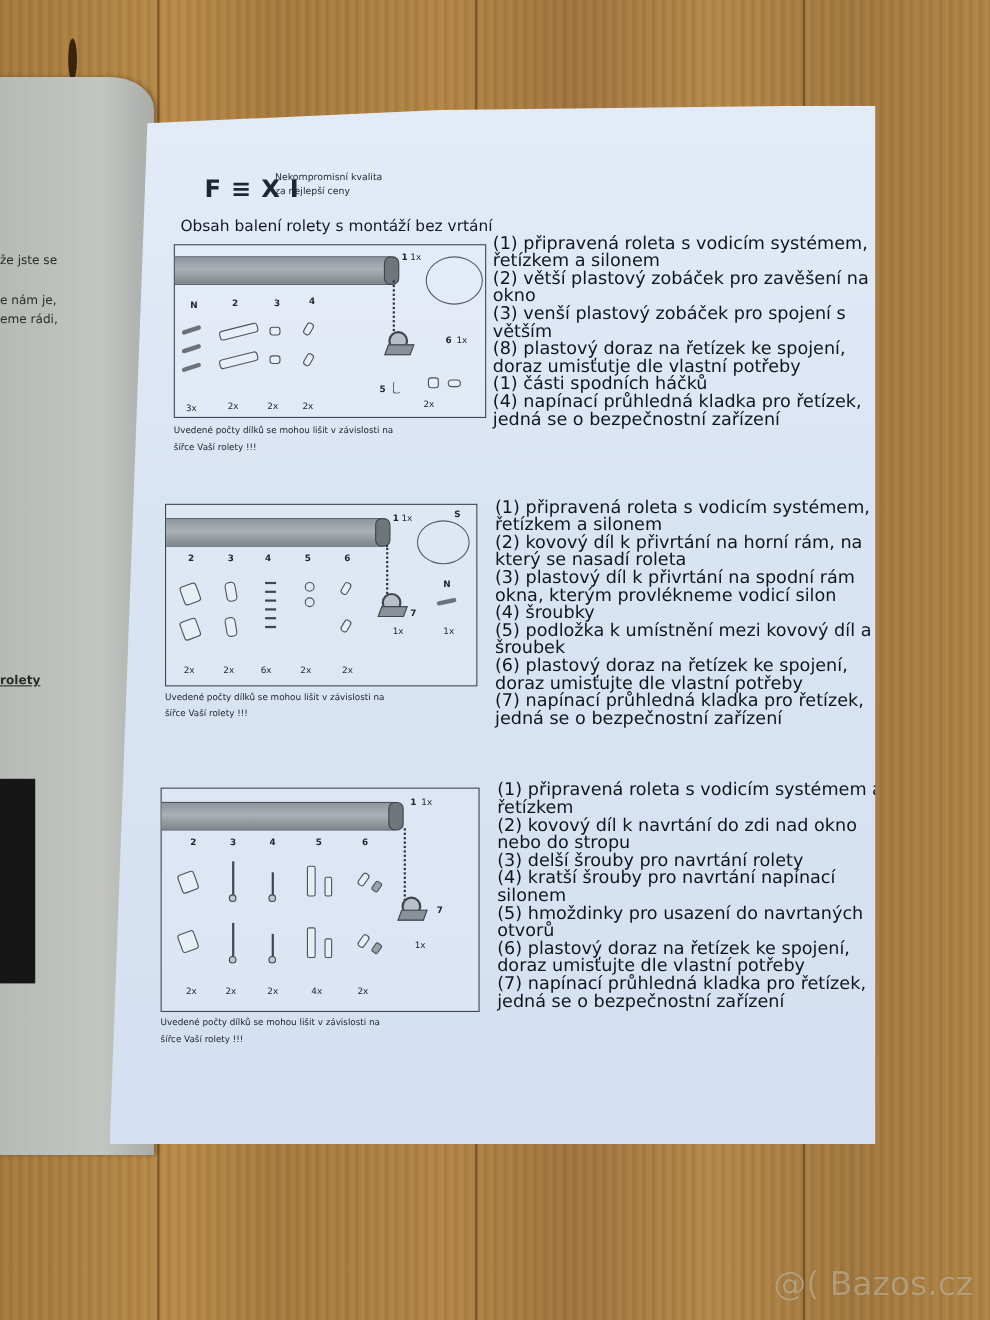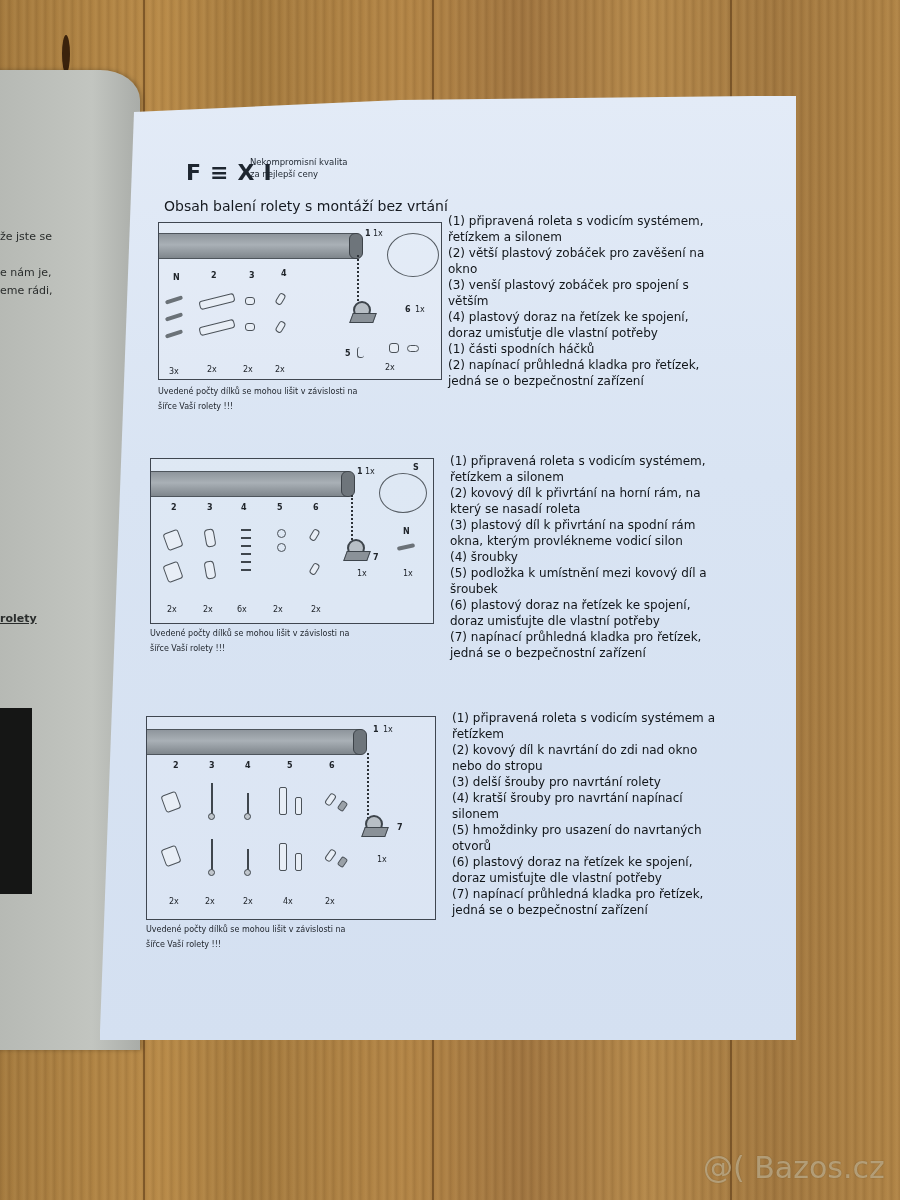--- a/index.html
+++ b/index.html
@@ -47,21 +47,21 @@
   .part { position:absolute; background:#6b7278; border-radius:2px; }
   .part-outline { position:absolute; border:1.3px solid #4b5259; border-radius:3px; background:#e8eef6; }
   .cord { position:absolute; border:1.3px solid #555c63; border-radius:50%; }
   .chain { position:absolute; border-left:2px dotted #2c3137; }
   .pulley { position:absolute; width:14px; height:14px; border:2px solid #3e454c; border-radius:50%; background:#b8bfc6; }
   .pulley-base { position:absolute; width:22px; height:8px; background:#8a9198; border:1px solid #3e454c; transform:skewX(-20deg); }
   .screw { position:absolute; width:2px; background:#3f464d; }
   .screw-head { position:absolute; width:5px; height:5px; border-radius:50%; border:1px solid #3f464d; background:#c0c6cd; }
   .washer { position:absolute; width:7px; height:7px; border-radius:50%; border:1.3px solid #4b5259; }
   .note { position:absolute; font-size:8px; line-height:15px; color:#1c2128; white-space:nowrap; }
-  .desc { position:absolute; font-size:12px; line-height:16px; color:#111519; white-space:nowrap; }
+  .desc { position:absolute; font-size:16px; line-height:16px; color:#111519; white-space:nowrap; }
   .desc div { margin:0; }
   .footer { position:absolute; top:872px; left:196px; font-size:7.5px; color:#2b3340; display:flex; align-items:center; }
   .footer span { padding:0 10px; }
   .footer .sep { width:1px; height:18px; background:#7a8494; padding:0; }
   .watermark { position:absolute; left:703px; top:1150px; font-size:30px; color:rgba(230,215,180,0.55); font-family:"DejaVu Sans", sans-serif; letter-spacing:0px; text-shadow:0 0 1px rgba(80,60,30,0.6); }
 </style>
 </head>
 <body>
 
 <div class="plank-line" style="left:143px;"></div>
@@ -127,24 +127,24 @@
     <div>Uvedené počty dílků se mohou lišit v závislosti na</div>
     <div>šířce Vaší rolety !!!</div>
   </div>
   <div class="desc" style="left:348px; top:117px;">
     <div>(1) připravená roleta s vodicím systémem,</div>
     <div>řetízkem a silonem</div>
     <div>(2) větší plastový zobáček pro zavěšení na</div>
     <div>okno</div>
     <div>(3) venší plastový zobáček pro spojení s</div>
     <div>větším</div>
-    <div>(4) plastový doraz na řetízek ke spojení,</div>
+    <div>(8) plastový doraz na řetízek ke spojení,</div>
     <div>doraz umisťutje dle vlastní potřeby</div>
     <div>(1) části spodních háčků</div>
-    <div>(2) napínací průhledná kladka pro řetízek,</div>
+    <div>(4) napínací průhledná kladka pro řetízek,</div>
     <div>jedná se o bezpečnostní zařízení</div>
   </div>
 
   <div class="diagram" style="left:50px; top:362px; width:282px; height:164px;">
     <div class="roll" style="top:12px; width:196px;"></div>
     <div class="roll-end" style="left:190px; top:12px;"></div>
     <div class="num" style="left:206px; top:8px;">1</div>
     <div class="qty" style="left:214px; top:8px;">1x</div>
     <div class="num" style="left:262px; top:4px;">S</div>
     <div class="cord" style="left:228px; top:14px; width:46px; height:38px;"></div>

